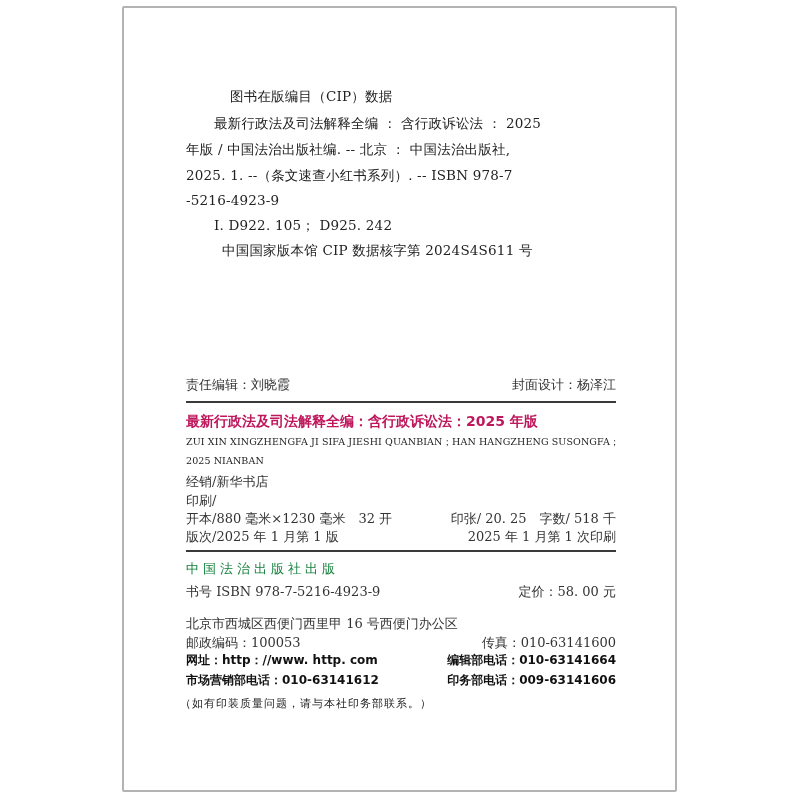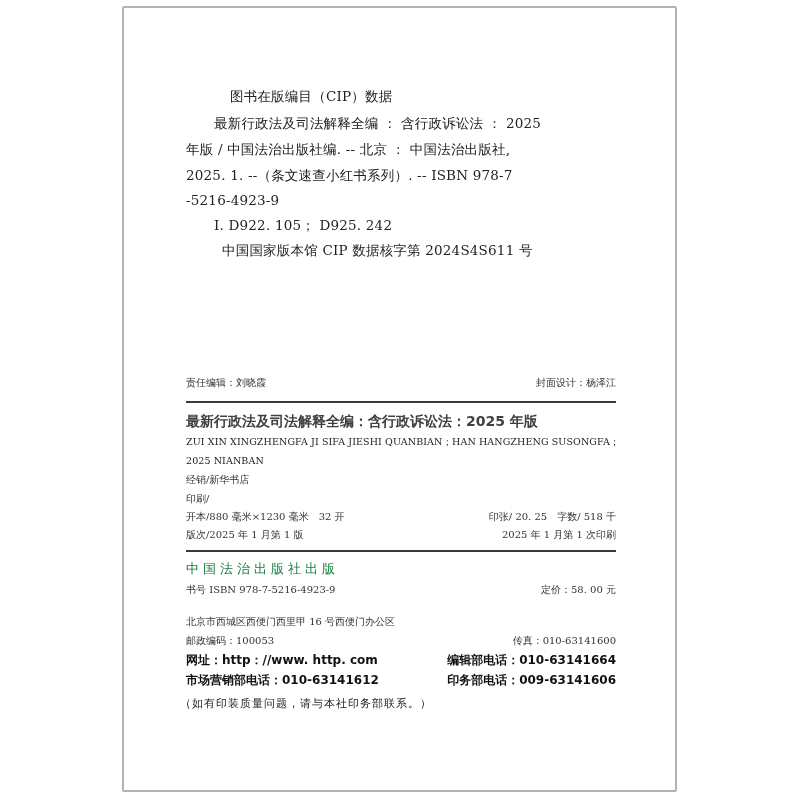--- a/index.html
+++ b/index.html
@@ -3,24 +3,24 @@
 <meta charset="utf-8">
 <style>
   html, body { margin: 0; padding: 0; background: #ffffff; }
   body { width: 800px; height: 800px; position: relative; overflow: hidden;
          font-family: "DejaVu Serif", "Liberation Serif", serif; color: #1a1a1a; }
   .page { position: absolute; left: 122px; top: 6px; width: 555px; height: 786px;
           border: 2px solid #b3b3b3; border-radius: 2px; box-sizing: border-box; background: #fff; }
   .abs { position: absolute; white-space: nowrap; line-height: 1; }
   .cip { font-size: 13.5px; letter-spacing: 0.2px; color: #222; }
   .cip-title { font-weight: normal; padding-left: 16px; }
-  .small { font-size: 10px; color: #333; }
+  .small { font-size: 13px; color: #333; }
   .divider { position: absolute; left: 186px; width: 430px; height: 2px; background: #3a3a3a; }
   .title { font-family: "DejaVu Sans", "Liberation Sans", sans-serif; font-weight: bold;
-           font-size: 14px; color: #404040; }
+           font-size: 14px; color: #be185d; }
   .pinyin { font-size: 9.5px; color: #222; letter-spacing: 0.1px; }
   .publisher { font-size: 13px; letter-spacing: 4px; color: #15803d; }
   .bold-line { font-family: "DejaVu Sans", "Liberation Sans", sans-serif; font-weight: bold;
                font-size: 12px; color: #111; }
   .right { text-align: right; }
   .note { font-size: 11px; color: #222; letter-spacing: 1px; }
 </style>
 </head>
 <body>
 

